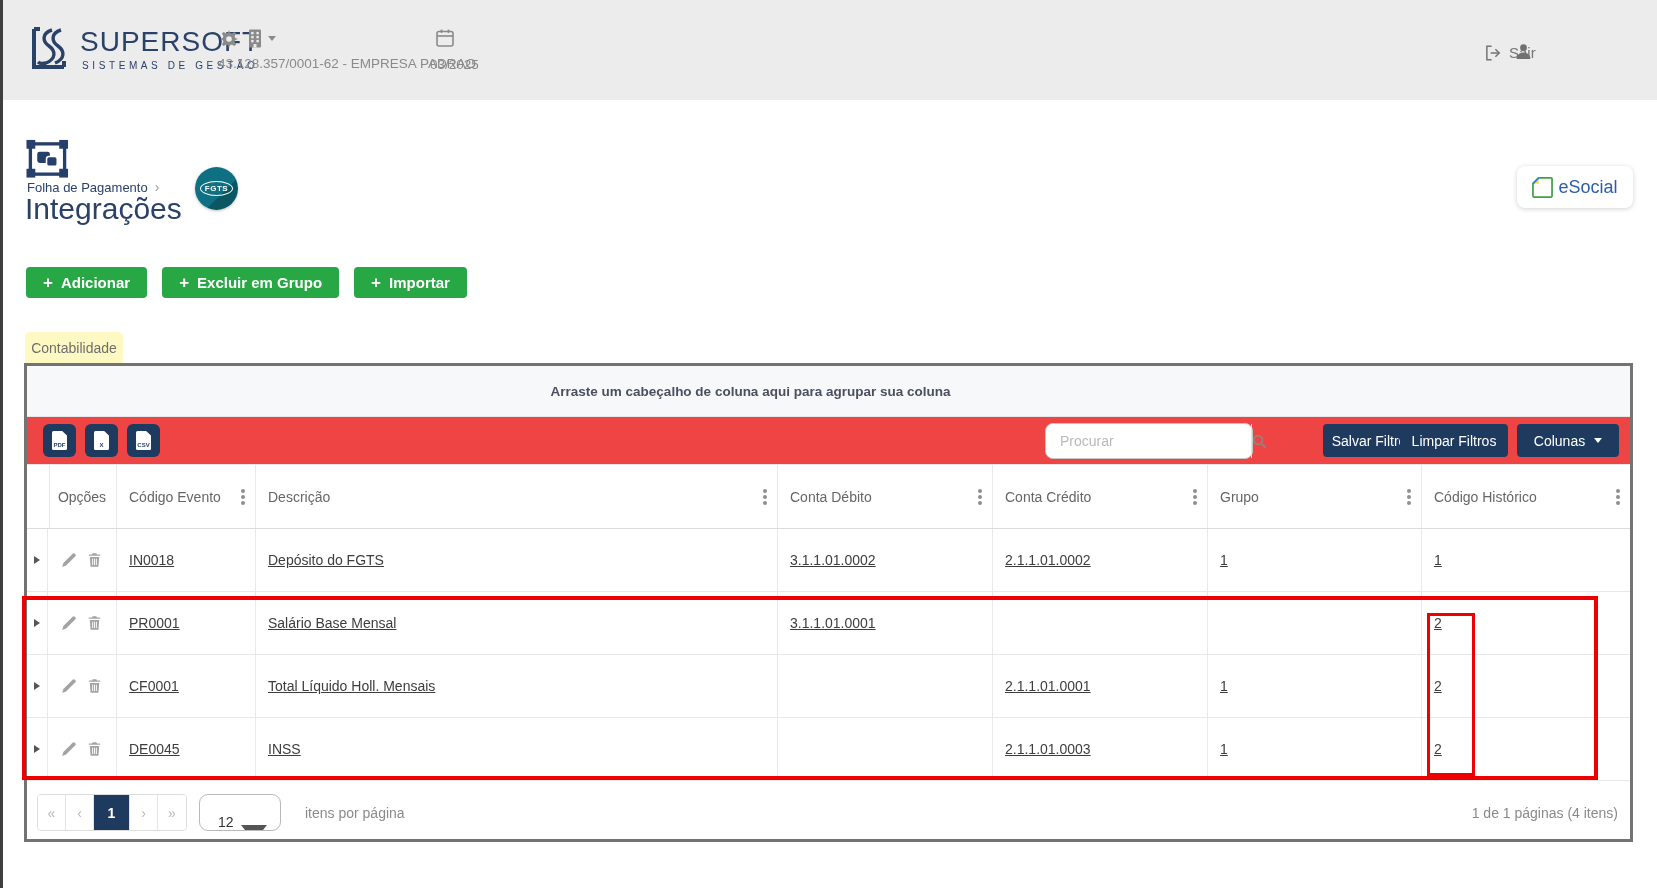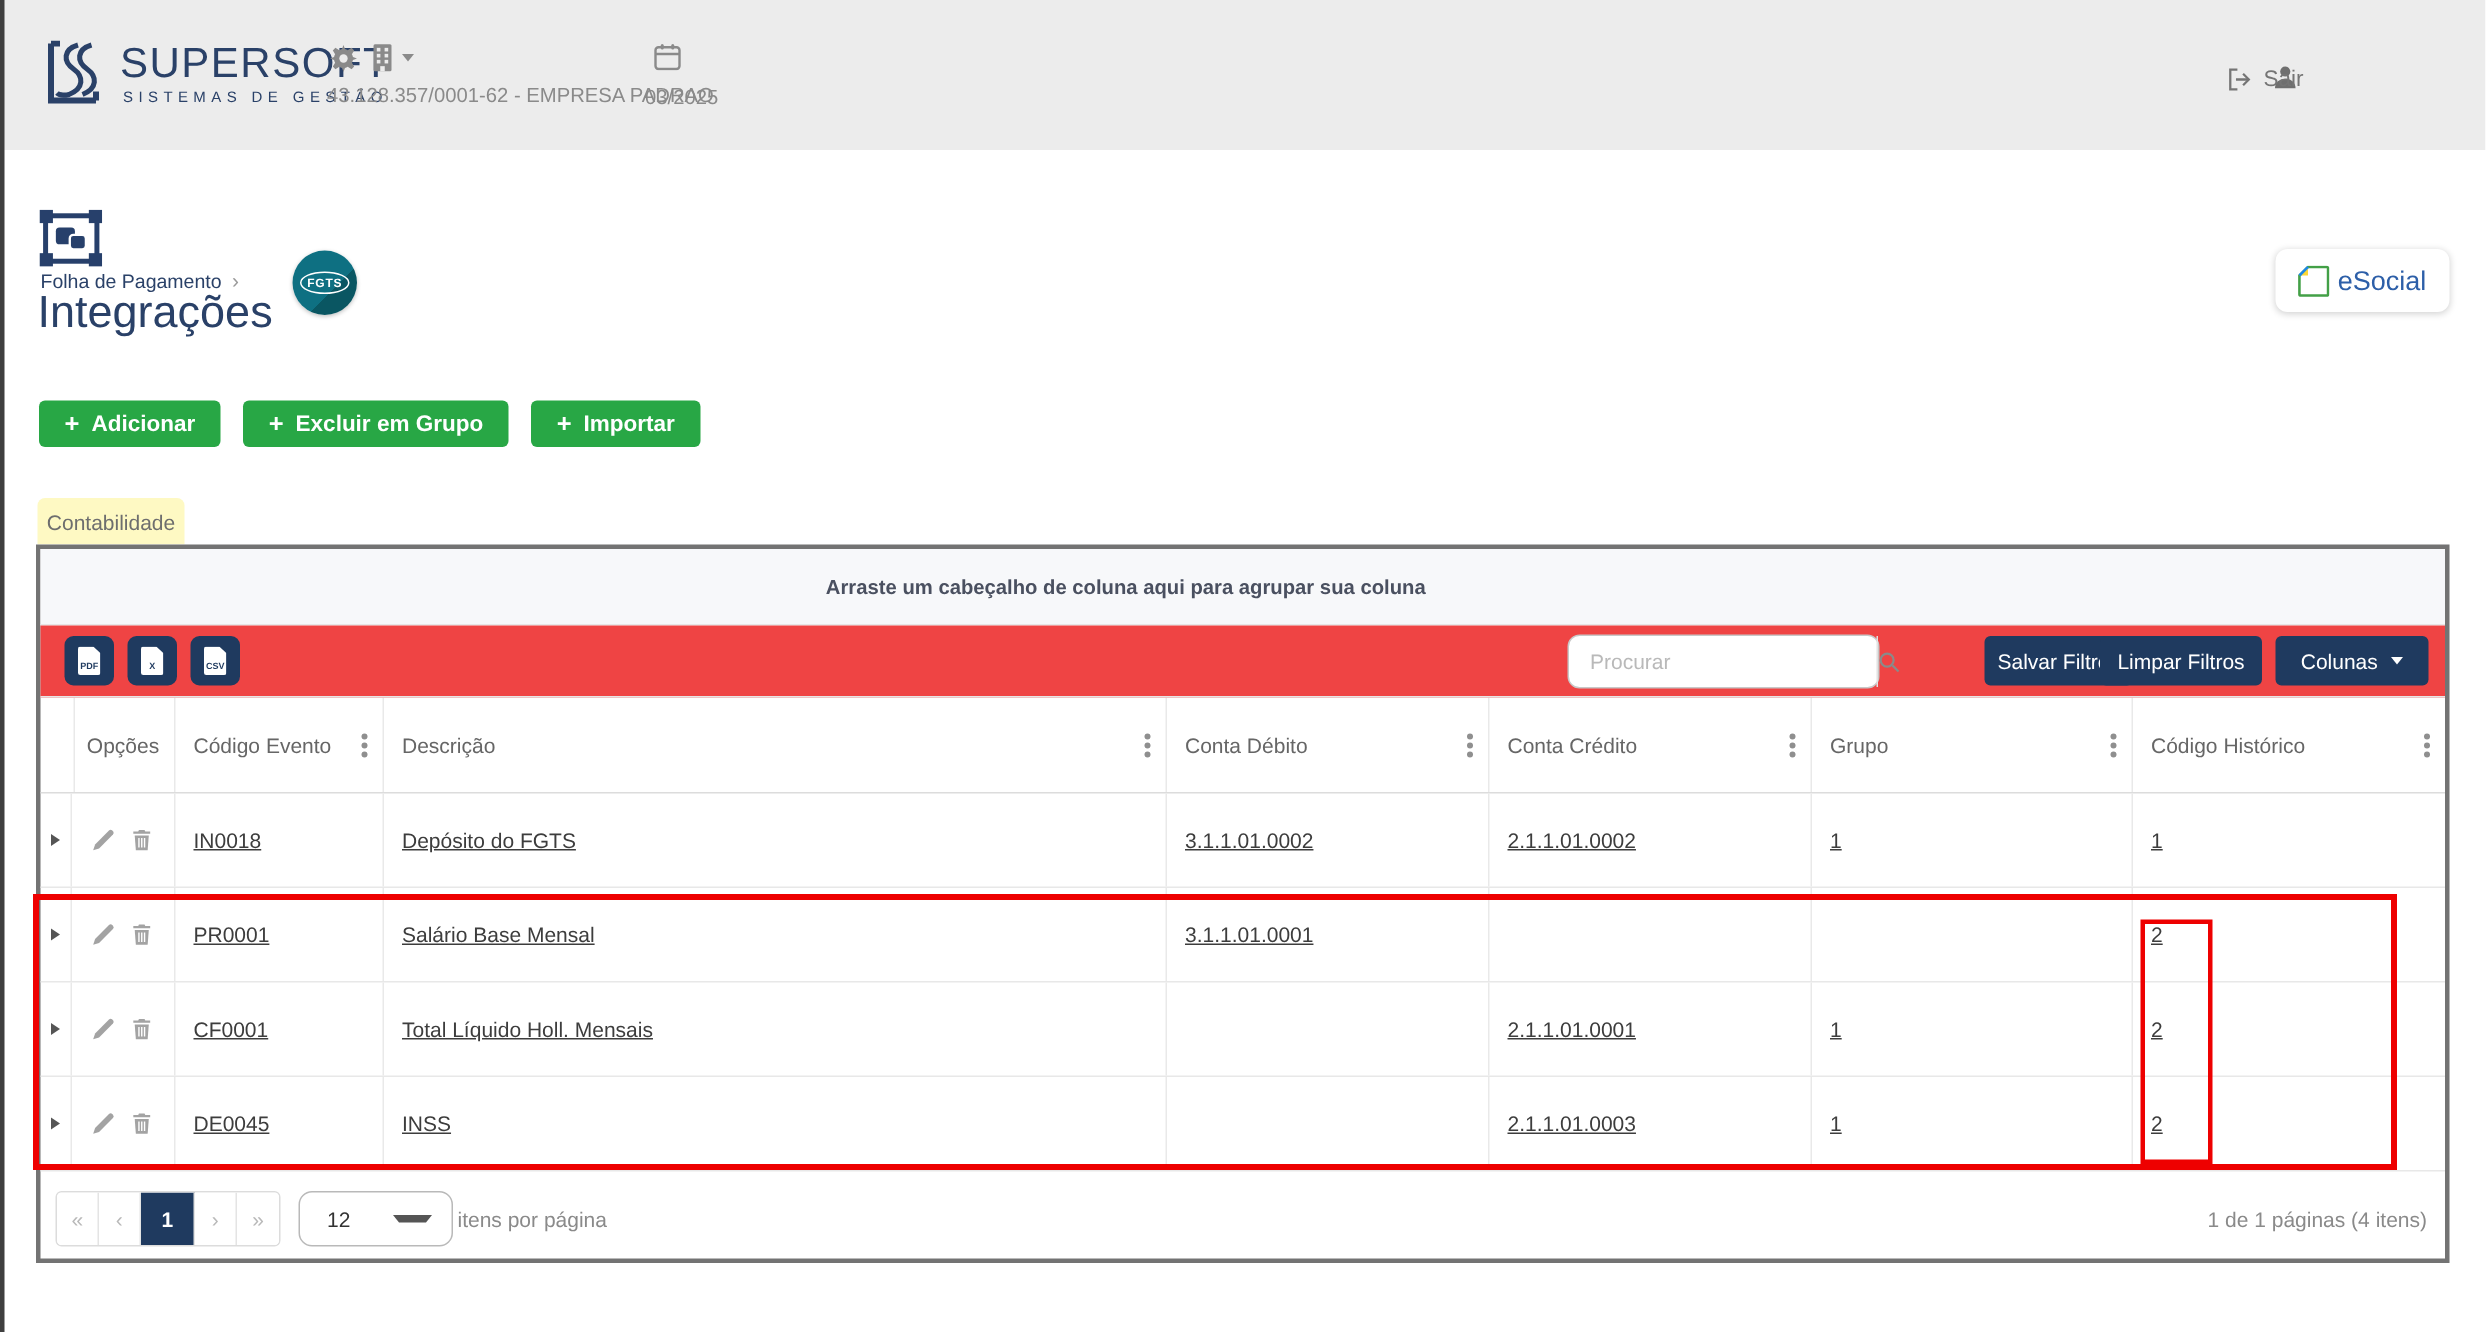--- a/index.html
+++ b/index.html
@@ -89,22 +89,22 @@
   .c-opts { justify-content: center; gap: 10px; padding: 0 !important; }
   .icon-btn { width: 17px; height: 17px; cursor: pointer; display: inline-flex; }
 
   
   .pager { position: relative; height: 63px; }
   .pager-group { position: absolute; left: 10px; top: 13px; display: flex; border: 1px solid #dcdcdc; border-radius: 4px; overflow: hidden; height: 37px; }
   .pcell { width: 28px; height: 100%; display: flex; align-items: center; justify-content: center; font-size: 14px;
     color: #b9b9b9; border-right: 1px solid #e4e4e4; cursor: pointer; background: #fff; }
   .pcell:last-child { border-right: none; }
   .pcell.current { width: 36px; background: #1f3a5f; color: #fff; font-weight: 600; }
-  .page-size { position: absolute; left: 172px; top: 13px; width: 103px; height: 37px; border: 1px solid #b9b9b9; border-radius: 9px;
-    background: #fff; display: flex; align-items: center; cursor: pointer; }
+  .page-size { position: absolute; left: 172px; top: 13px; width: 82px; height: 37px; border: 1px solid #b9b9b9; border-radius: 9px;
+    background: #fff; display: flex; align-items: flex-end; cursor: pointer; }
   .page-size span { font-size: 14px; color: #333; padding-left: 18px; }
   .page-size .caret { position: absolute; right: 13px; border-top-color: #555; }
   .pager-label { position: absolute; left: 278px; top: 0; height: 63px; display: flex; align-items: center; font-size: 14px; color: #8a8a8a; }
   .pager-summary { position: absolute; right: 12px; top: 0; height: 63px; display: flex; align-items: center; font-size: 14px; color: #8a8a8a; }
 
   
   .annot { position: absolute; border-style: solid; border-color: #ee0000; pointer-events: none; z-index: 20; }
   .annot-rows { left: -5px; top: 230px; width: 1576px; height: 184px; border-width: 4px; }
   .annot-grupo { left: 1400px; top: 247px; width: 48px; height: 163px; border-width: 3px; }
 </style>

